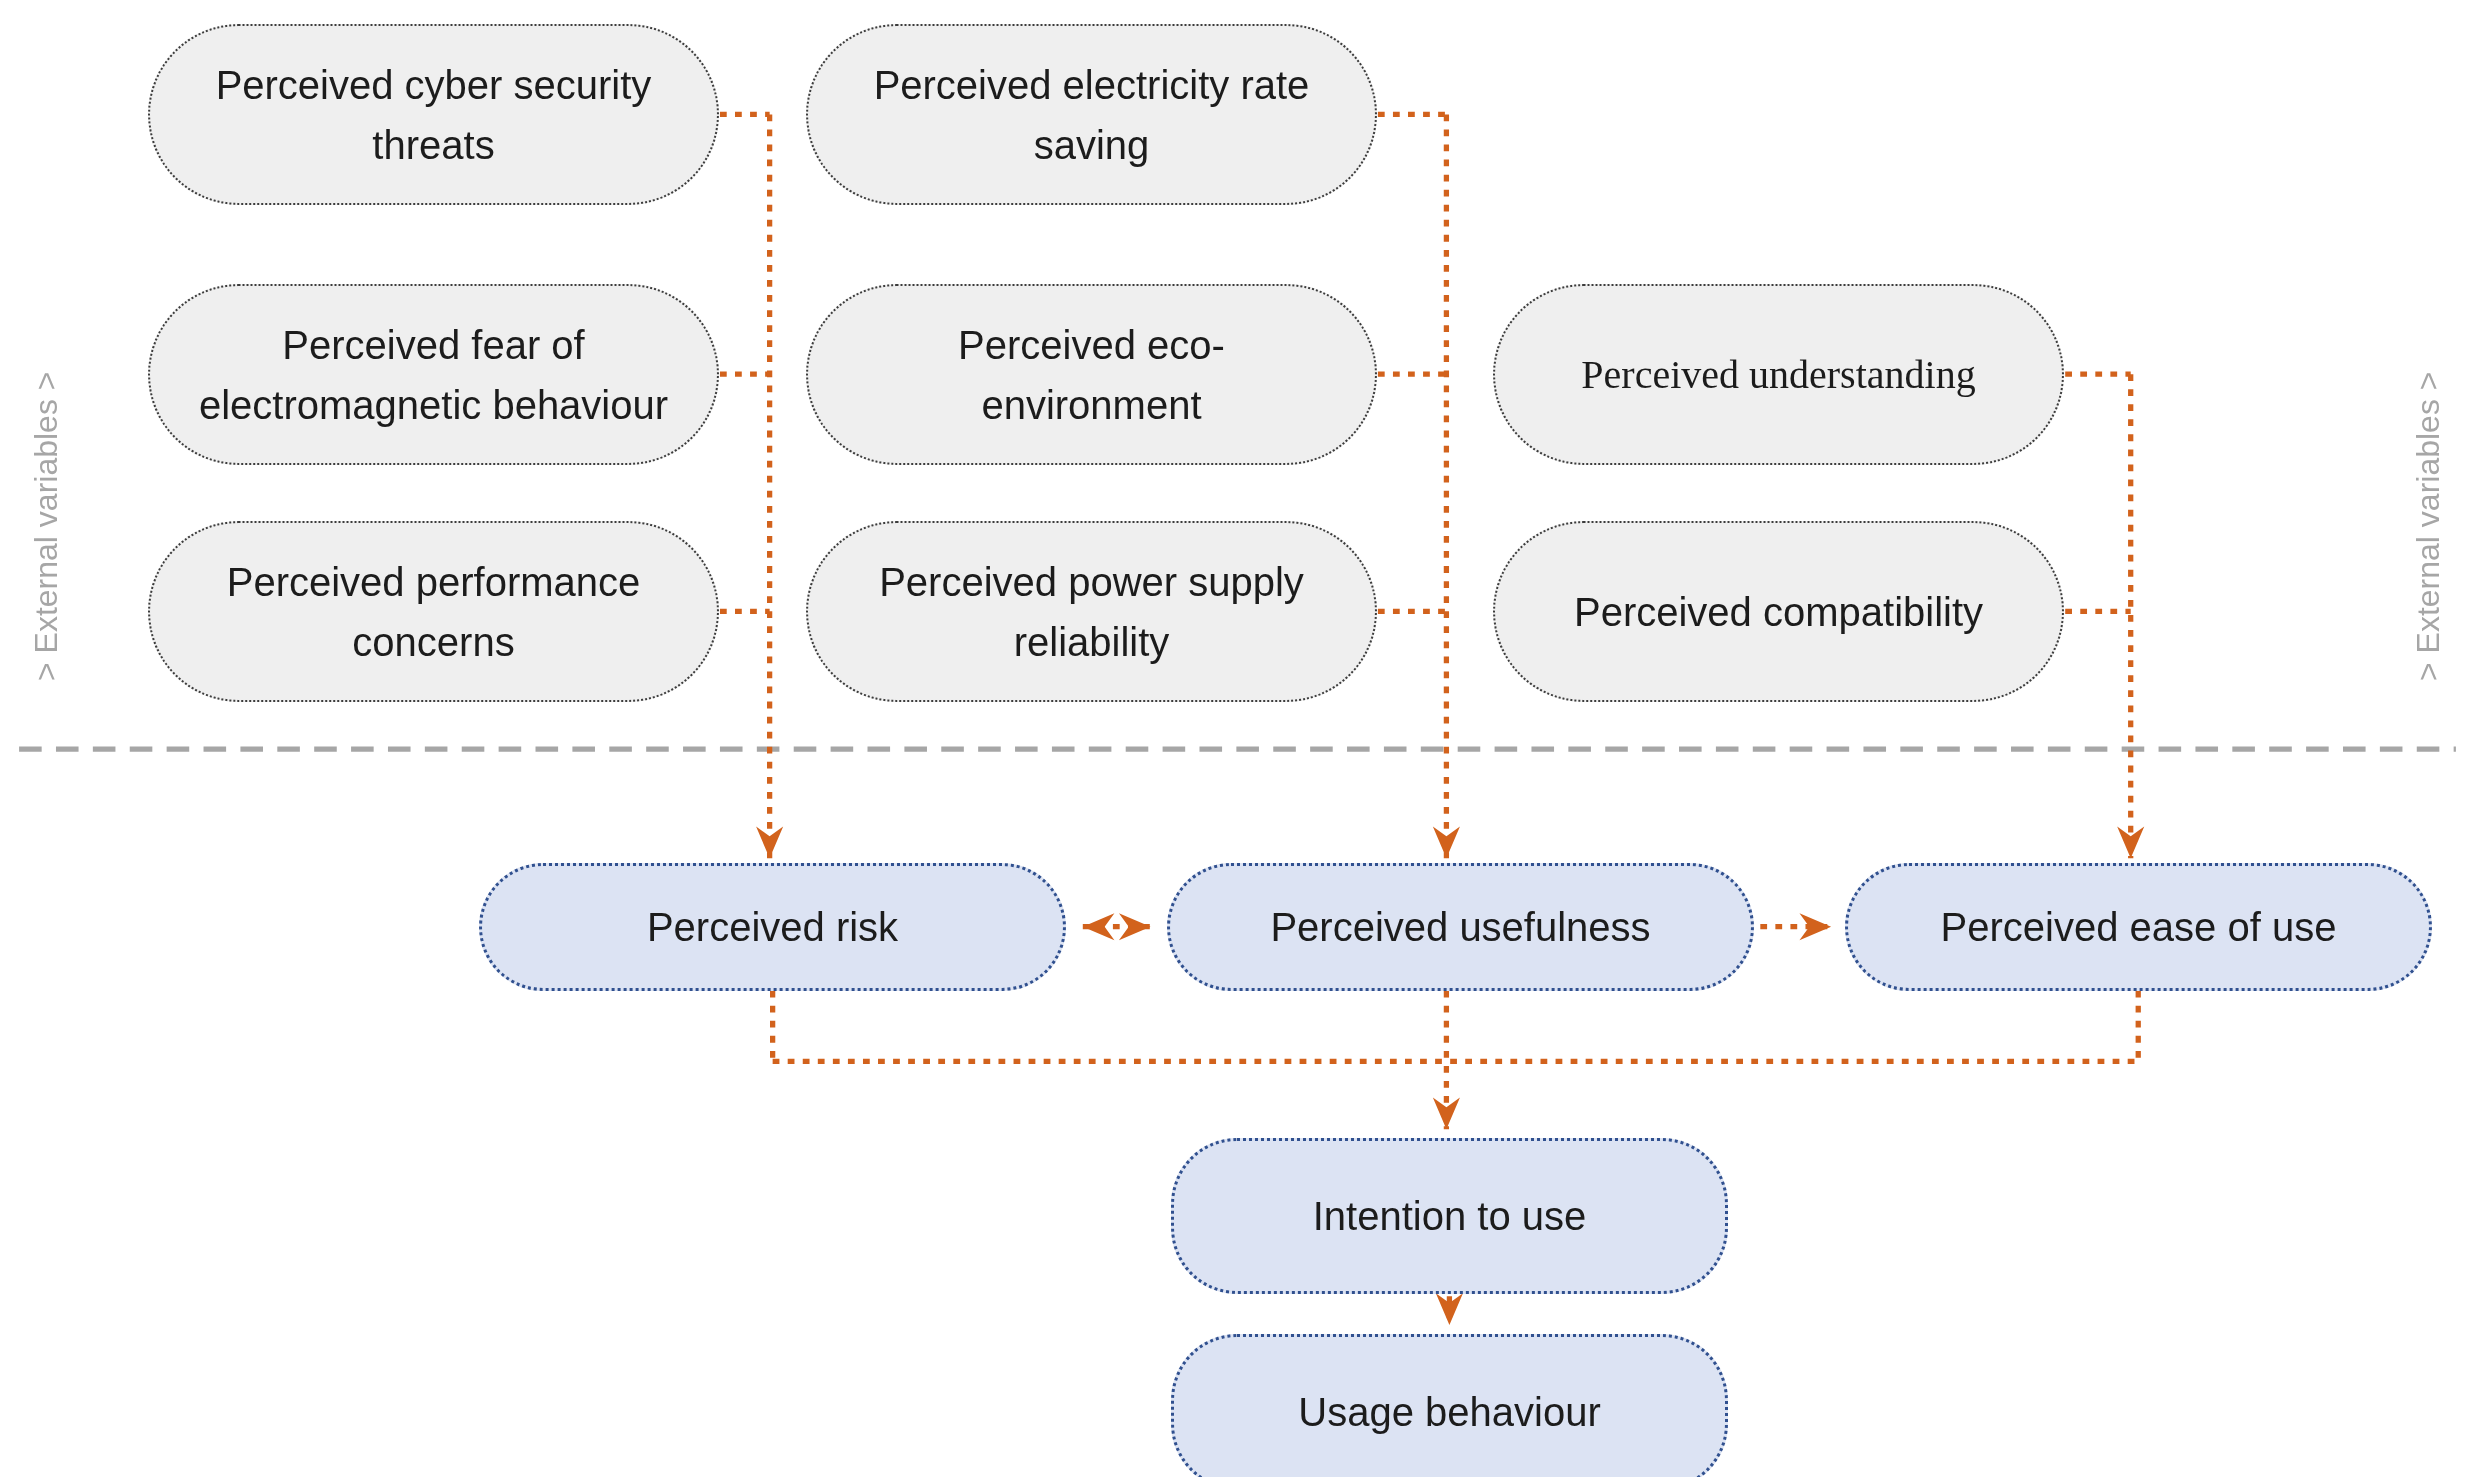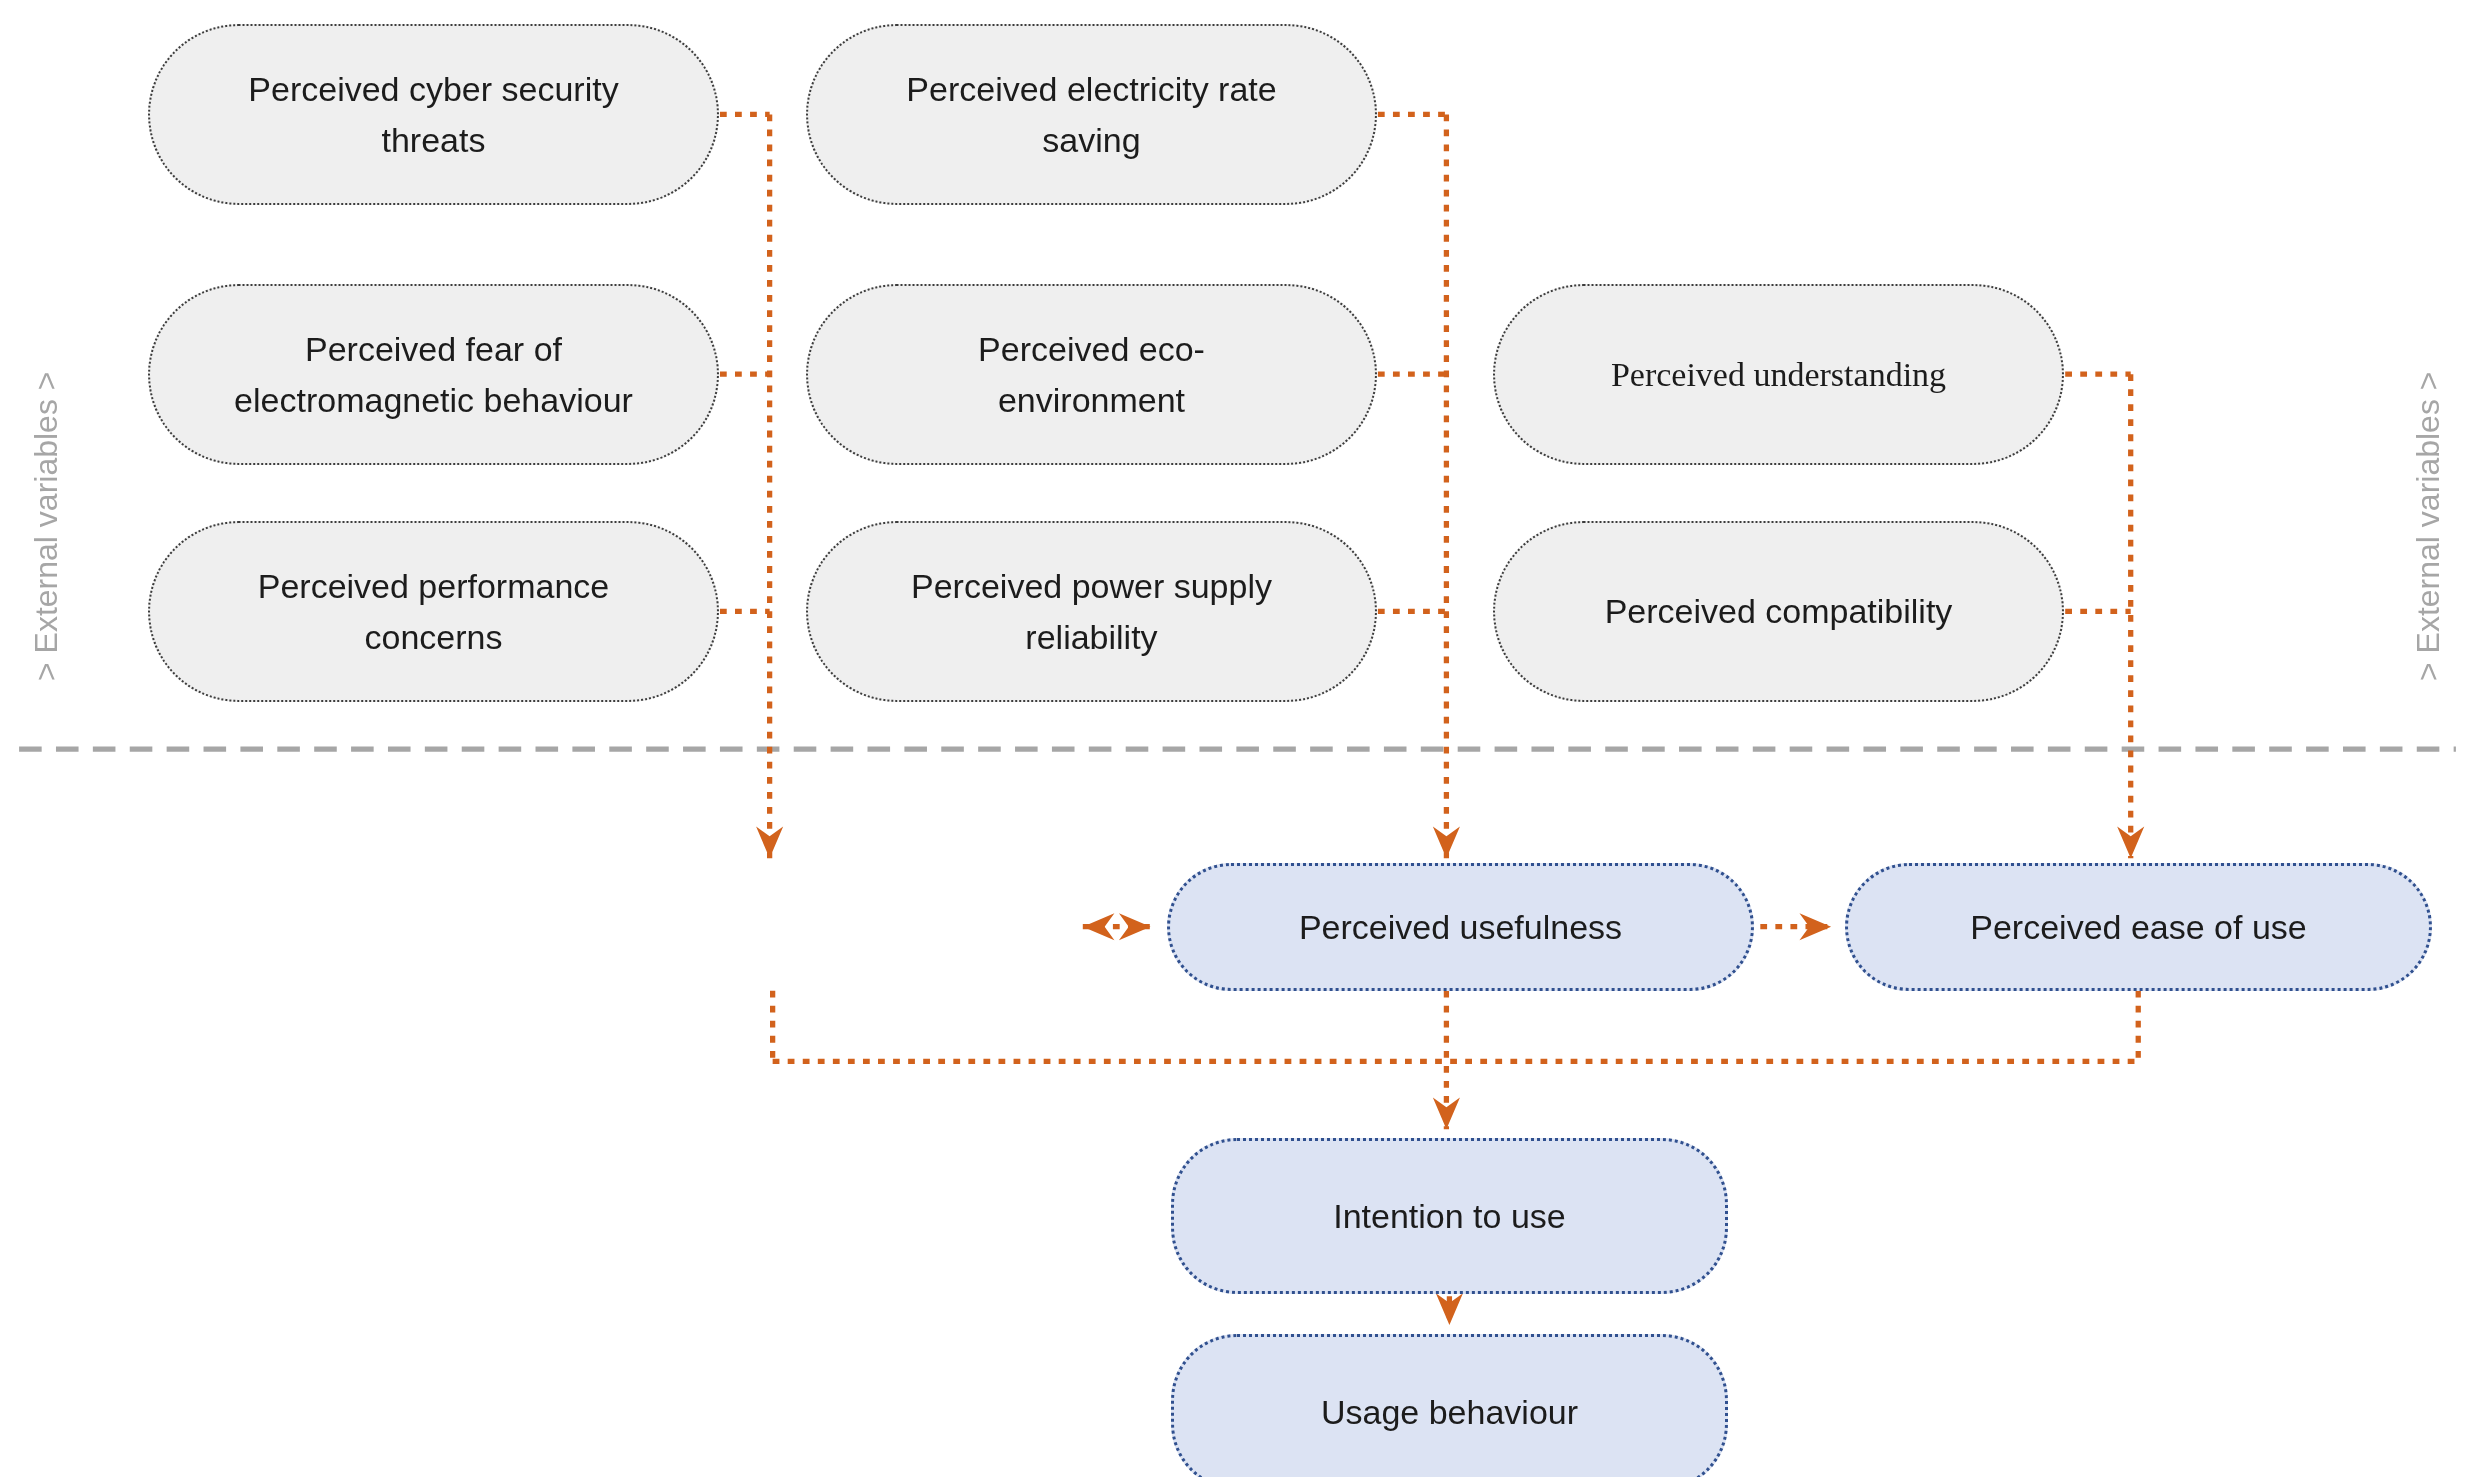--- a/index.html
+++ b/index.html
@@ -20,21 +20,21 @@
   .node {
     position: absolute;
     display: flex;
     align-items: center;
     justify-content: center;
     text-align: center;
     box-sizing: border-box;
   }
   .node-label {
     white-space: pre-line;
-    font-size: 34px;
+    font-size: 40px;
     line-height: 1.5;
     color: #1c1c1c;
   }
   .gray-node {
     width: 571px;
     height: 181px;
     border: 2.3px dotted #3c3c3c;
     border-radius: 91px;
     background: #efefef;
   }
@@ -146,20 +146,23 @@
     <span class="node-label">Perceived power supply
 reliability</span>
   </div>
   <div class="node gray-node g7">
     <span class="node-label">Perceived understanding</span>
   </div>
   <div class="node gray-node g8">
     <span class="node-label">Perceived compatibility</span>
   </div>
 
+  <div class="node blue-node blue-wide b-risk">
+    <span class="node-label">Perceived risk</span>
+  </div>
   <div class="node blue-node blue-wide b-useful">
     <span class="node-label">Perceived usefulness</span>
   </div>
   <div class="node blue-node blue-wide b-ease">
     <span class="node-label">Perceived ease of use</span>
   </div>
   <div class="node blue-node blue-mid b-intention">
     <span class="node-label">Intention to use</span>
   </div>
   <div class="node blue-node blue-mid b-usage">

